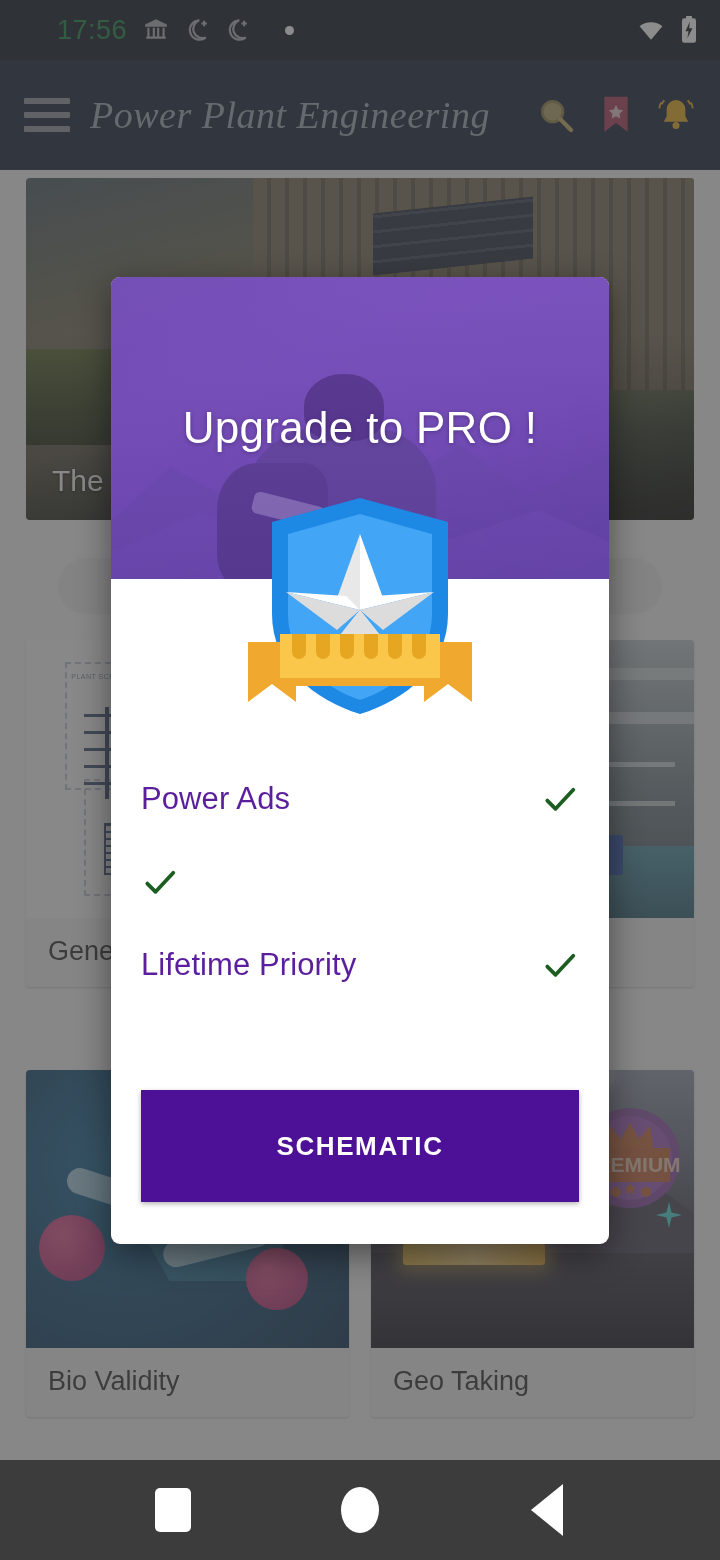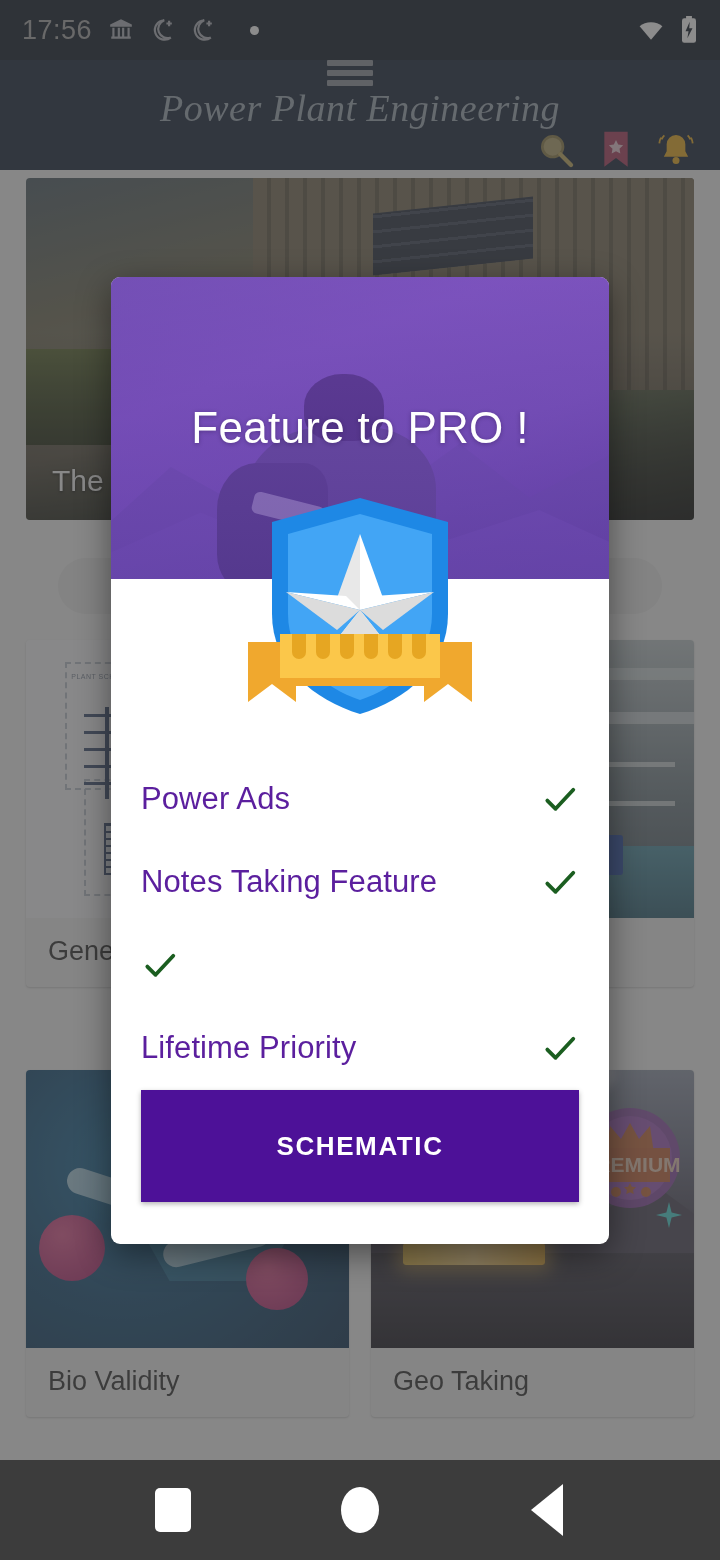--- a/index.html
+++ b/index.html
@@ -12,31 +12,31 @@
 
   
   #app-background { position:absolute; inset:0; }
 
   
   .status-bar {
     position:absolute; top:0; left:0; width:720px; height:60px;
     background:#0d1724; display:flex; align-items:center;
     padding:0 22px; z-index:3;
   }
-  .status-time { color:#a3a3a3; font-size:27px; letter-spacing:.5px; }
+  .status-time { color:#15803d; font-size:27px; letter-spacing:.5px;margin-left:35px; }
   .status-left-icons { display:flex; align-items:center; gap:14px; margin-left:16px; }
   .sb-ic { opacity:.72; display:block; }
   .status-dot { width:9px; height:9px; border-radius:50%; background:#ffffff; margin-left:22px; }
   .status-right { margin-left:auto; display:flex; align-items:center; gap:14px; }
 
   
   .toolbar {
     position:absolute; top:60px; left:0; width:720px; height:110px;
     background:#132136; display:flex; align-items:center;
-    padding:0 24px; z-index:3;flex-direction:column;
+    padding:0 24px; z-index:3;
   }
   .hamburger { width:46px; height:34px; display:flex; flex-direction:column;
     justify-content:space-between; margin-right:20px; }
   .hamburger span { display:block; height:6px; background:#8d929b; border-radius:1px; }
   .app-title {
     font-family:"Liberation Serif", serif; font-style:italic;
     font-size:38px; color:#9aa5b1; letter-spacing:.5px; white-space:nowrap;
   }
   .toolbar-actions { margin-left:auto; display:flex; align-items:center; gap:24px; }
 
@@ -359,21 +359,21 @@
   <div class="dialog-hero">
     <div class="hero-mtn"></div>
     <div class="hero-mtn2"></div>
     <div class="hero-person">
       <div class="hero-body"></div>
       <div class="hero-pack"></div>
       <div class="hero-head"></div>
       <div class="hero-strap"></div>
     </div>
     <div class="hero-overlay"></div>
-    <div class="dialog-title">Feature to PRO !</div>
+    <div class="dialog-title">Upgrade to PRO !</div>
   </div>
 
   <div class="badge-wrap">
     <svg width="248" height="225" viewBox="0 0 248 225">
       <path fill="#1e88e5" d="M124 6 36 30v92c0 52 42 86 88 100 46-14 88-48 88-100V30L124 6z"></path>
       <path fill="#42a5f5" d="M124 22 52 42v80c0 45 36 74 72 86 36-12 72-41 72-86V42l-72-20z"></path>
       <g>
         <path fill="#ffffff" d="M124 42 147 106 124 118z"></path>
         <path fill="#e8e8e8" d="M124 42 101 106 124 118z"></path>
         <path fill="#ffffff" d="M198 100 138 104 124 118z"></path>
@@ -403,26 +403,20 @@
   </div>
 
   <div class="features">
     <div class="feature-row">
       <span class="feature-label">Power Ads</span>
       <svg class="check" viewBox="0 0 24 24">
         <path fill="none" stroke="#1b5e20" stroke-width="2.4" stroke-linecap="round" stroke-linejoin="round" d="M4 13l5.2 5.2L20.4 6.2"></path>
       </svg>
     </div>
     <div class="feature-row">
-      <span class="feature-label">Notes Taking Feature</span>
-      <svg class="check" viewBox="0 0 24 24">
-        <path fill="none" stroke="#1b5e20" stroke-width="2.4" stroke-linecap="round" stroke-linejoin="round" d="M4 13l5.2 5.2L20.4 6.2"></path>
-      </svg>
-    </div>
-    <div class="feature-row">
       <svg class="check" viewBox="0 0 24 24">
         <path fill="none" stroke="#1b5e20" stroke-width="2.4" stroke-linecap="round" stroke-linejoin="round" d="M4 13l5.2 5.2L20.4 6.2"></path>
       </svg>
     </div>
     <div class="feature-row">
       <span class="feature-label">Lifetime Priority</span>
       <svg class="check" viewBox="0 0 24 24">
         <path fill="none" stroke="#1b5e20" stroke-width="2.4" stroke-linecap="round" stroke-linejoin="round" d="M4 13l5.2 5.2L20.4 6.2"></path>
       </svg>
     </div>

